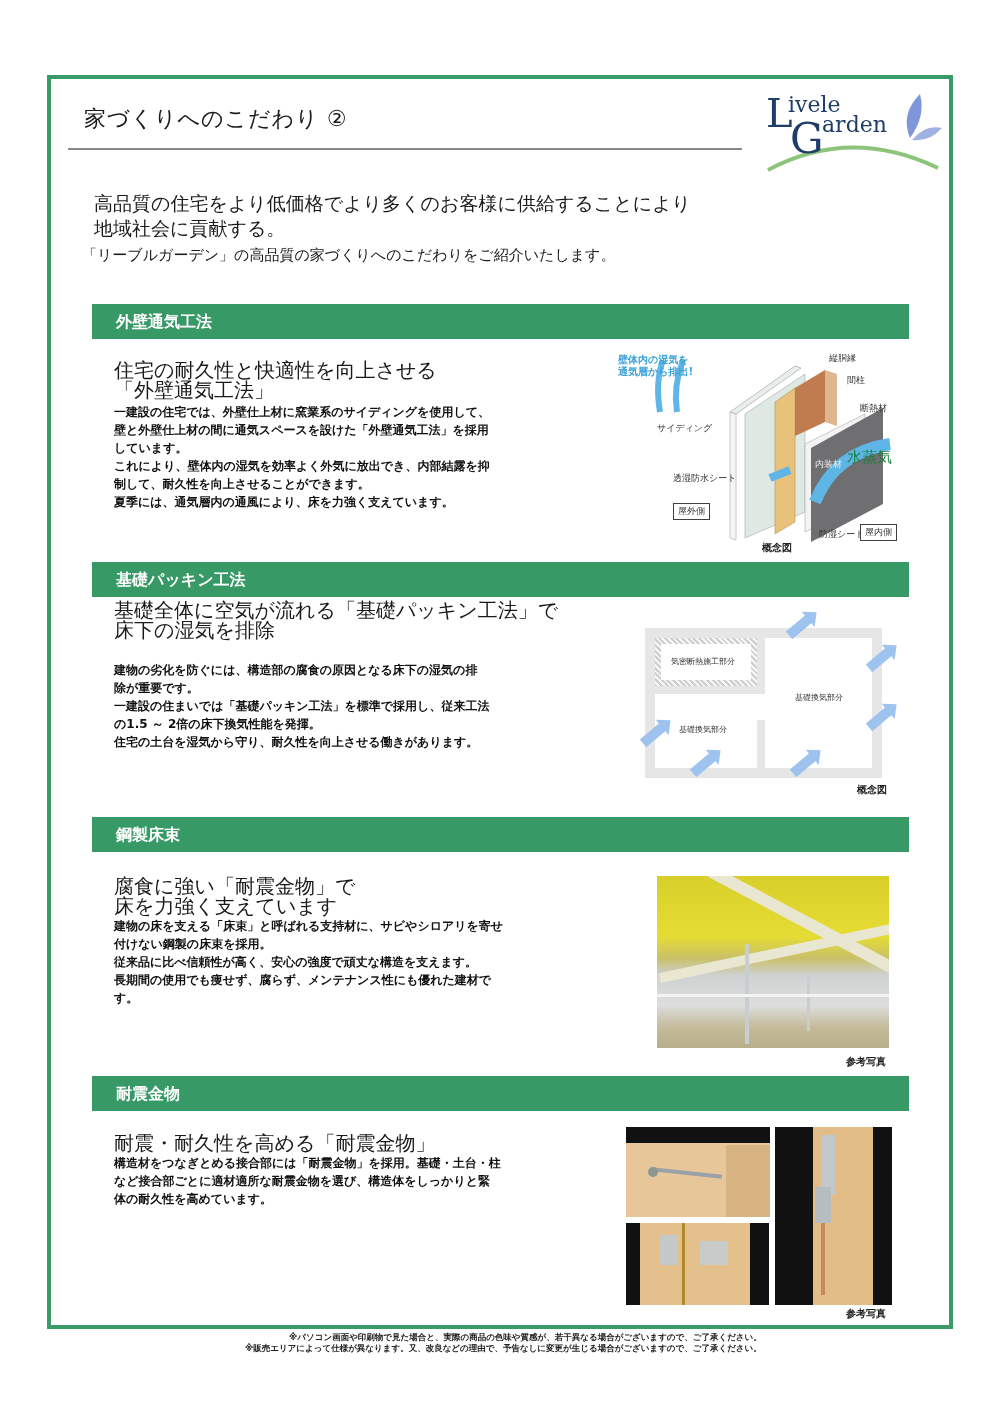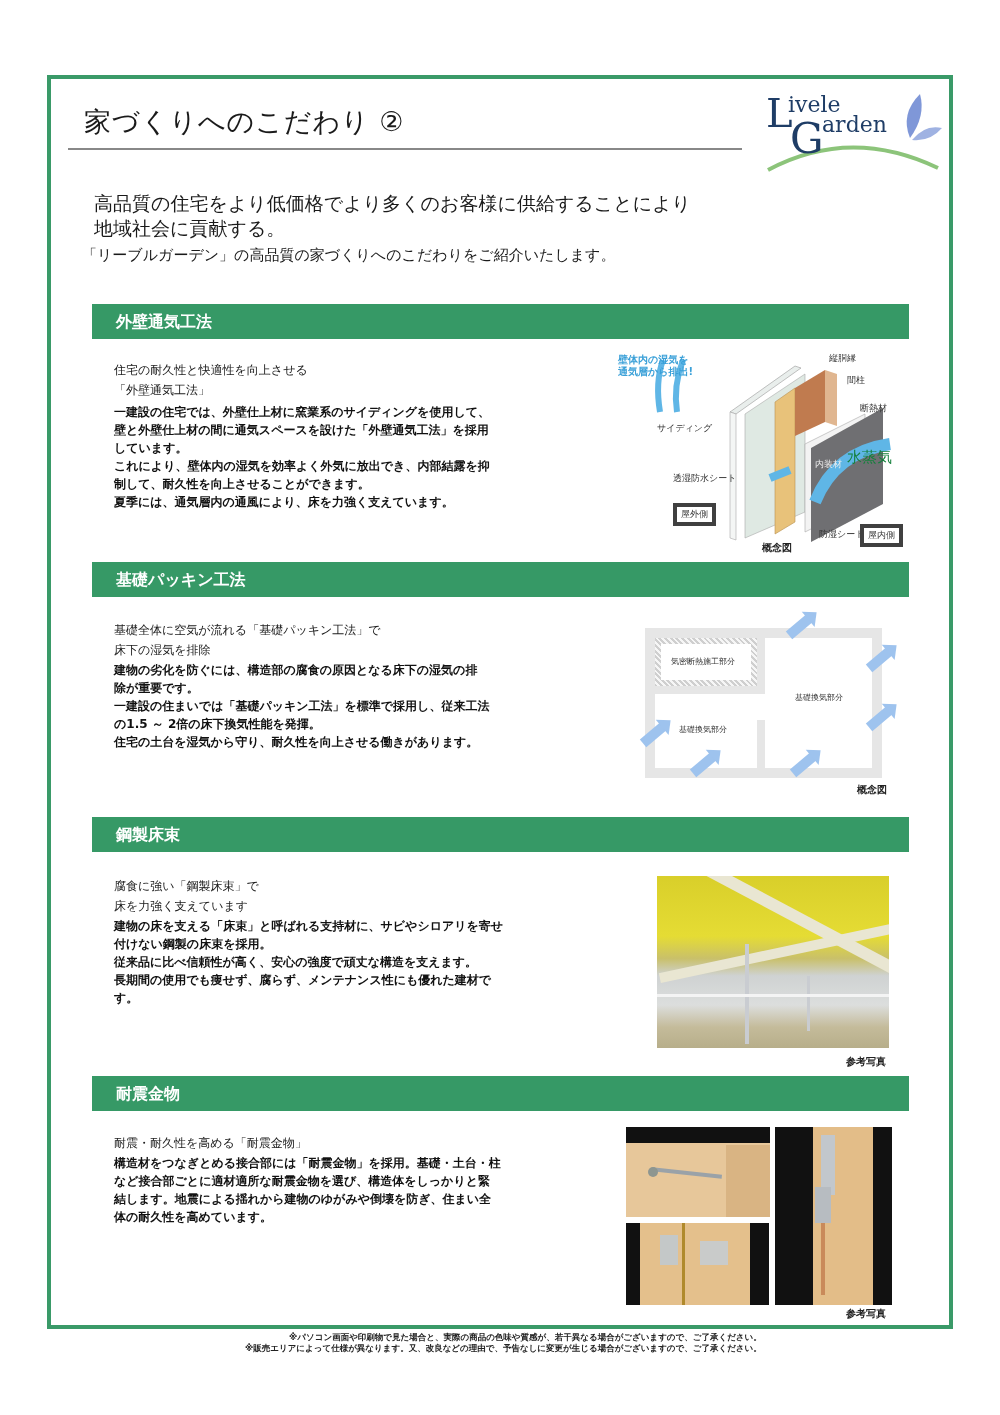--- a/index.html
+++ b/index.html
@@ -6,21 +6,21 @@
   html, body { width: 1000px; height: 1415px; background: #ffffff; }
   body { position: relative; font-family: "DejaVu Sans", "Liberation Sans", sans-serif; color: #111; overflow: hidden; }
 
   .frame {
     position: absolute; left: 47px; top: 75px; width: 906px; height: 1254px;
     border: 4px solid #3a9a68;
   }
 
   .page-title {
     position: absolute; left: 84px; top: 104px;
-    font-family: "DejaVu Sans", sans-serif; font-size: 27px; color: #1a1a1a; letter-spacing: 1px;
+    font-family: "DejaVu Sans", sans-serif; font-size: 22px; color: #1a1a1a; letter-spacing: 1px;
   }
   .title-rule {
     position: absolute; left: 68px; top: 148px; width: 674px; height: 2px; background: #888;
   }
 
   .logo { position: absolute; left: 760px; top: 86px; width: 185px; height: 90px; }
   .logo .big { position: absolute; font-family: "DejaVu Serif", serif; color: #1f3d66; }
   .logo .small { position: absolute; font-family: "DejaVu Serif", serif; color: #1f3d66; font-size: 22px; }
 
   .lead1 {
@@ -29,37 +29,37 @@
   .lead2 {
     position: absolute; left: 82px; top: 246px; font-family: "DejaVu Serif", serif; font-size: 15px; color: #1a1a1a;
   }
 
   .section-bar {
     position: absolute; left: 92px; width: 817px; height: 35px; background: #369966;
     color: #fff; font-size: 16px; font-weight: bold; padding-left: 24px; line-height: 35px;
   }
 
   .sec-heading {
-    position: absolute; left: 114px; font-family: "DejaVu Serif", serif; font-size: 12px; line-height: 20px; color: #1a1a1a;
+    position: absolute; left: 114px; font-family: "DejaVu Serif", serif; font-size: 20px; line-height: 20px; color: #1a1a1a;
   }
   .sec-body {
     position: absolute; left: 114px; width: 440px; font-size: 12px; line-height: 18px; font-weight: bold; color: #111;
   }
 
   .caption { position: absolute; font-size: 10px; font-weight: bold; color: #222; }
 
   .footer-notes {
     position: absolute; left: 245px; top: 1332px; font-size: 8.5px; line-height: 11px; color: #222; font-weight: bold; text-align: right;
   }
 
   
   .wall-diagram { position: absolute; left: 615px; top: 352px; width: 295px; height: 190px; }
   .lbl { position: absolute; font-size: 9px; color: #333; white-space: nowrap; }
   .lbl-blue { position: absolute; font-size: 10px; color: #3aa0d8; font-weight: bold; line-height: 12px; }
-  .boxlbl { position: absolute; font-size: 9px; color: #333; border: 4px solid #404040; padding: 1px 4px; background: #fff; }
+  .boxlbl { position: absolute; font-size: 9px; color: #333; border: 1px solid #404040; padding: 1px 4px; background: #fff; }
 
   
   .plan { position: absolute; left: 645px; top: 628px; width: 237px; height: 150px; background: #e6e6e6; }
   .room { position: absolute; background: #fff; }
   .plan-lbl { position: absolute; font-size: 8px; color: #333; white-space: nowrap; }
   .arrow { position: absolute; width: 26px; height: 10px; background: #9ec3ee; transform-origin: center; }
   .arrow::after { content: ""; position: absolute; right: -10px; top: -5px; border-left: 11px solid #9ec3ee; border-top: 10px solid transparent; border-bottom: 10px solid transparent; }
 
   
   .photo-floor { position: absolute; left: 657px; top: 876px; width: 232px; height: 172px; overflow: hidden;
@@ -137,21 +137,21 @@
   <span class="lbl" style="left:200px;top:82px;color:#eee;margin-top:24px;">内装材</span>
   <span class="lbl" style="left:232px;top:96px;font-size:15px;color:#15803d;">水蒸気</span>
   <span class="lbl" style="left:58px;top:120px;">透湿防水シート</span>
   <span class="boxlbl" style="left:58px;top:151px;">屋外側</span>
   <span class="lbl" style="left:204px;top:176px;">防湿シート</span>
   <span class="boxlbl" style="left:245px;top:172px;">屋内側</span>
 </div>
 <span class="caption" style="left:762px;top:541px;">概念図</span>
 
 <div class="section-bar" style="top:562px;">基礎パッキン工法</div>
-<div class="sec-heading" style="top:620px;">
+<div class="sec-heading" style="top:600px;">
   <div>基礎全体に空気が流れる「基礎パッキン工法」で</div>
   <div>床下の湿気を排除</div>
 </div>
 <div class="sec-body" style="top:661px;">
   <div>建物の劣化を防ぐには、構造部の腐食の原因となる床下の湿気の排</div>
   <div>除が重要です。</div>
   <div>一建設の住まいでは「基礎パッキン工法」を標準で採用し、従来工法</div>
   <div>の1.5 ～ 2倍の床下換気性能を発揮。</div>
   <div>住宅の土台を湿気から守り、耐久性を向上させる働きがあります。</div>
 </div>
@@ -170,21 +170,21 @@
 <div class="arrow" style="left:640px;top:730px;transform:rotate(-40deg);"></div>
 <div class="arrow" style="left:690px;top:760px;transform:rotate(-40deg);"></div>
 <div class="arrow" style="left:790px;top:760px;transform:rotate(-40deg);"></div>
 <div class="arrow" style="left:786px;top:622px;transform:rotate(-40deg);"></div>
 <div class="arrow" style="left:866px;top:655px;transform:rotate(-40deg);"></div>
 <div class="arrow" style="left:866px;top:714px;transform:rotate(-40deg);"></div>
 <span class="caption" style="left:857px;top:783px;">概念図</span>
 
 <div class="section-bar" style="top:817px;">鋼製床束</div>
 <div class="sec-heading" style="top:876px;">
-  <div>腐食に強い「鋼製床束」で</div>
+  <div>腐食に強い「耐震金物」で</div>
   <div>床を力強く支えています</div>
 </div>
 <div class="sec-body" style="top:917px;">
   <div>建物の床を支える「床束」と呼ばれる支持材に、サビやシロアリを寄せ</div>
   <div>付けない鋼製の床束を採用。</div>
   <div>従来品に比べ信頼性が高く、安心の強度で頑丈な構造を支えます。</div>
   <div>長期間の使用でも痩せず、腐らず、メンテナンス性にも優れた建材で</div>
   <div>す。</div>
 </div>
 
@@ -197,21 +197,20 @@
 </div>
 <span class="caption" style="left:846px;top:1055px;">参考写真</span>
 
 <div class="section-bar" style="top:1076px;">耐震金物</div>
 <div class="sec-heading" style="top:1133px;">
   <div>耐震・耐久性を高める「耐震金物」</div>
 </div>
 <div class="sec-body" style="top:1154px;">
   <div>構造材をつなぎとめる接合部には「耐震金物」を採用。基礎・土台・柱</div>
   <div>など接合部ごとに適材適所な耐震金物を選び、構造体をしっかりと緊</div>
-  <div>結します。地震による揺れから建物のゆがみや倒壊を防ぎ、住まい全</div>
   <div>体の耐久性を高めています。</div>
 </div>
 
 <div class="photo-hw">
   <div class="ph" style="left:0;top:0;width:144px;height:90px;background:linear-gradient(180deg,#111 0 18%,#e7c79a 18% 100%);">
     <div style="position:absolute;left:100px;top:18px;width:44px;height:72px;background:#d9b483;"></div>
     <div style="position:absolute;left:26px;top:44px;width:70px;height:4px;background:#9aa2a8;transform:rotate(6deg);"></div>
     <div style="position:absolute;left:22px;top:40px;width:10px;height:10px;border-radius:50%;background:#8e9690;"></div>
   </div>
   <div class="ph" style="left:0;top:96px;width:143px;height:82px;background:#111;">

